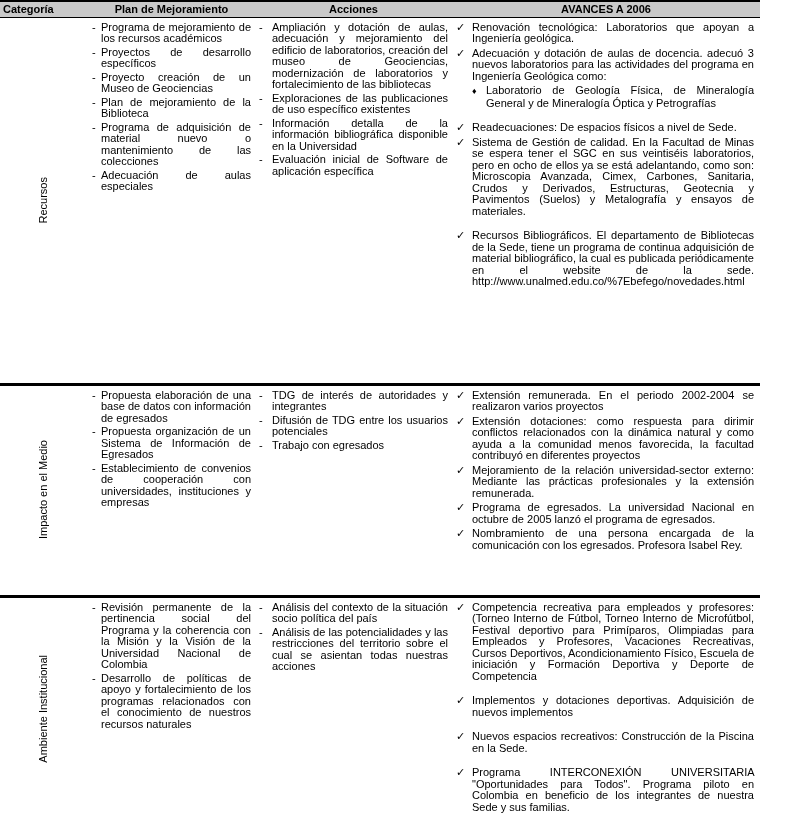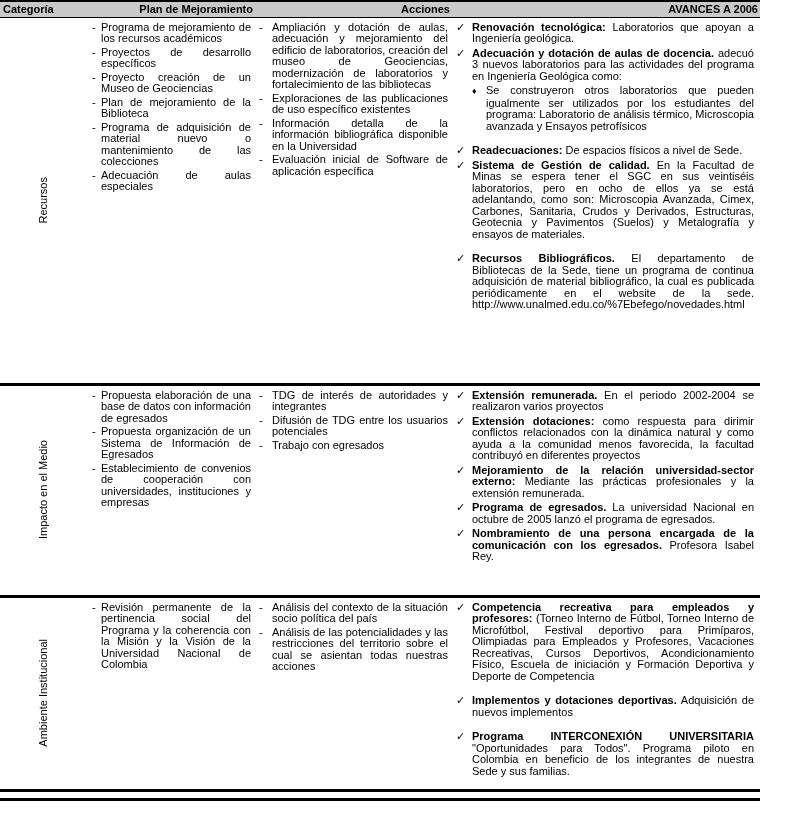--- a/index.html
+++ b/index.html
@@ -14,21 +14,21 @@
     background: #fff;
   }
   .thead {
     display: grid;
     grid-template-columns: 88px 167px 197px 1fr;
     background: #c9c9c9;
     border-top: 2px solid #000;
     border-bottom: 1px solid #000;
     font-weight: bold;
   }
-  .th { text-align: right; padding: 2px 2px 1px 2px; }
+  .th { text-align: center; padding: 2px 2px 1px 2px; }
   .th-cat { text-align: left; padding-left: 3px; }
   .trow {
     display: grid;
     grid-template-columns: 88px 167px 197px 1fr;
     border-bottom: 3px solid #000;
   }
   .trow-0 { min-height: 368px; }
   .trow-1 { min-height: 212px; }
   .trow-2 { min-height: 194px; }
   .tcell { padding: 4px 4px 4px 4px; }
@@ -40,21 +40,21 @@
   .li.dash { padding-left: 9px; text-indent: -9px; }
   .acc-cell .li.dash { padding-left: 13px; text-indent: -13px; }
   .marker { display: inline-block; text-indent: 0; }
   .dash-marker { width: 9px; }
   .acc-cell .dash-marker { width: 13px; }
   .li.check { padding-left: 16px; text-indent: -16px; margin-bottom: 3px; }
   .li.check .marker { width: 16px; }
   .li.diamond { padding-left: 30px; text-indent: -14px; margin-bottom: 3px; }
   .li.diamond .marker { width: 14px; font-size: 9px; }
   .li.gap { margin-top: 13px; }
-  .lead { font-weight: bold; }
+  .lead { font-weight: normal; }
   .bottom-rule { height: 9px; border-bottom: 3px solid #000; }
 </style>
 </head>
 <body>
 
 <div class="page">
   <div class="thead">
     <div class="th th-cat">Categoría</div>
     <div class="th">Plan de Mejoramiento</div>
     <div class="th">Acciones</div>
@@ -75,21 +75,21 @@
         </div>
         <div class="tcell acc-cell">
           <div class="li dash"><span class="marker dash-marker">-</span><span class="txt">Ampliación y dotación de aulas, adecuación y mejoramiento del edificio de laboratorios, creación del museo de Geociencias, modernización de laboratorios y fortalecimiento de las bibliotecas</span></div>
           <div class="li dash"><span class="marker dash-marker">-</span><span class="txt">Exploraciones de las publicaciones de uso específico existentes</span></div>
           <div class="li dash"><span class="marker dash-marker">-</span><span class="txt">Información detalla de la información bibliográfica disponible en la Universidad</span></div>
           <div class="li dash"><span class="marker dash-marker">-</span><span class="txt">Evaluación inicial de Software de aplicación específica</span></div>
         </div>
         <div class="tcell avances-cell">
           <div class="li check"><span class="marker">✓</span><span class="lead">Renovación tecnológica:</span><span class="txt"> Laboratorios que apoyan a Ingeniería geológica.</span></div>
           <div class="li check"><span class="marker">✓</span><span class="lead">Adecuación y dotación de aulas de docencia.</span><span class="txt"> adecuó 3 nuevos laboratorios para las actividades del programa en Ingeniería Geológica como:</span></div>
-          <div class="li diamond"><span class="marker">♦</span><span class="txt">Se construyeron otros laboratorios que pueden igualmente ser utilizados por los estudiantes del programa: Laboratorio de análisis térmico, Microscopia avanzada y Ensayos petrofísicos</span></div>
+          <div class="li diamond"><span class="marker">♦</span><span class="txt">Laboratorio de Geología Física, de Mineralogía General y de Mineralogía Óptica y Petrografías</span></div>
           <div class="li check gap"><span class="marker">✓</span><span class="lead">Readecuaciones:</span><span class="txt"> De espacios físicos a nivel de Sede.</span></div>
           <div class="li check"><span class="marker">✓</span><span class="lead">Sistema de Gestión de calidad.</span><span class="txt"> En la Facultad de Minas se espera tener el SGC en sus veintiséis laboratorios, pero en ocho de ellos ya se está adelantando, como son: Microscopia Avanzada, Cimex, Carbones, Sanitaria, Crudos y Derivados, Estructuras, Geotecnia y Pavimentos (Suelos) y Metalografía y ensayos de materiales.</span></div>
           <div class="li check gap"><span class="marker">✓</span><span class="lead">Recursos Bibliográficos.</span><span class="txt"> El departamento de Bibliotecas de la Sede, tiene un programa de continua adquisición de material bibliográfico, la cual es publicada periódicamente en el website de la sede. http://www.unalmed.edu.co/%7Ebefego/novedades.html</span></div>
         </div>
       </div>
       <div class="trow trow-1">
         <div class="tcell cat-cell">
           <div class="cat-label">Impacto en el Medio</div>
         </div>
         <div class="tcell plan-cell">
@@ -109,26 +109,28 @@
           <div class="li check"><span class="marker">✓</span><span class="lead">Programa de egresados.</span><span class="txt"> La universidad Nacional en octubre de 2005 lanzó el programa de egresados.</span></div>
           <div class="li check"><span class="marker">✓</span><span class="lead">Nombramiento de una persona encargada de la comunicación con los egresados.</span><span class="txt"> Profesora Isabel Rey.</span></div>
         </div>
       </div>
       <div class="trow trow-2">
         <div class="tcell cat-cell">
           <div class="cat-label">Ambiente Institucional</div>
         </div>
         <div class="tcell plan-cell">
           <div class="li dash"><span class="marker dash-marker">-</span><span class="txt">Revisión permanente de la pertinencia social del Programa y la coherencia con la Misión y la Visión de la Universidad Nacional de Colombia</span></div>
+          <div class="li dash"><span class="marker dash-marker">-</span><span class="txt">Desarrollo de políticas de apoyo y fortalecimiento de los programas relacionados con el conocimiento de nuestros recursos naturales</span></div>
         </div>
         <div class="tcell acc-cell">
           <div class="li dash"><span class="marker dash-marker">-</span><span class="txt">Análisis del contexto de la situación socio política del país</span></div>
           <div class="li dash"><span class="marker dash-marker">-</span><span class="txt">Análisis de las potencialidades y las restricciones del territorio sobre el cual se asientan todas nuestras acciones</span></div>
         </div>
         <div class="tcell avances-cell">
           <div class="li check"><span class="marker">✓</span><span class="lead">Competencia recreativa para empleados y profesores:</span><span class="txt"> (Torneo Interno de Fútbol, Torneo Interno de Microfútbol, Festival deportivo para Primíparos, Olimpiadas para Empleados y Profesores, Vacaciones Recreativas, Cursos Deportivos, Acondicionamiento Físico, Escuela de iniciación y Formación Deportiva y Deporte de Competencia</span></div>
           <div class="li check gap"><span class="marker">✓</span><span class="lead">Implementos y dotaciones deportivas.</span><span class="txt"> Adquisición de nuevos implementos</span></div>
+          <div class="li check gap"><span class="marker">✓</span><span class="lead">Nuevos espacios recreativos:</span><span class="txt"> Construcción de la Piscina en la Sede.</span></div>
           <div class="li check gap"><span class="marker">✓</span><span class="lead">Programa INTERCONEXIÓN UNIVERSITARIA</span><span class="txt"> "Oportunidades para Todos". Programa piloto en Colombia en beneficio de los integrantes de nuestra Sede y sus familias.</span></div>
         </div>
       </div>
     </div>
   <div class="bottom-rule"></div>
 </div>
 
 </body></html>

